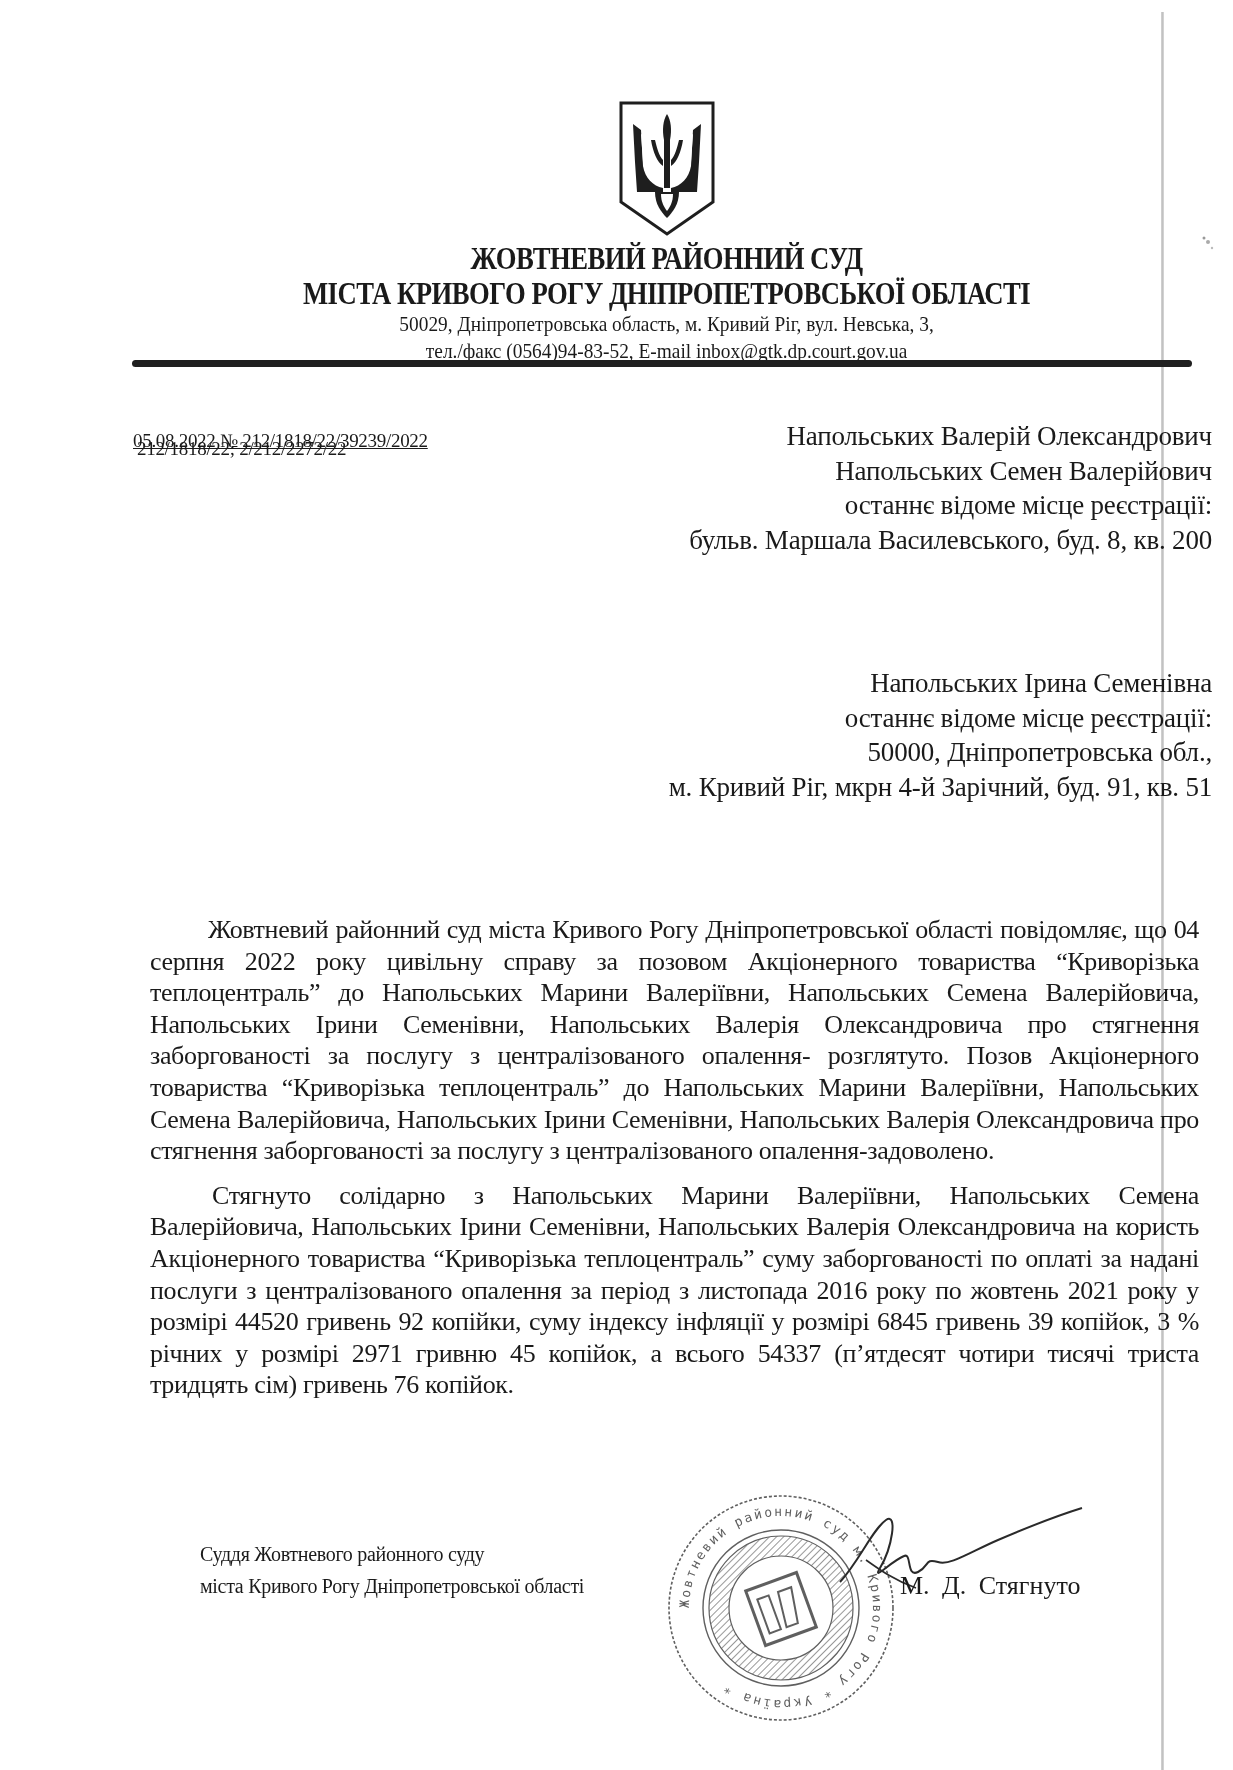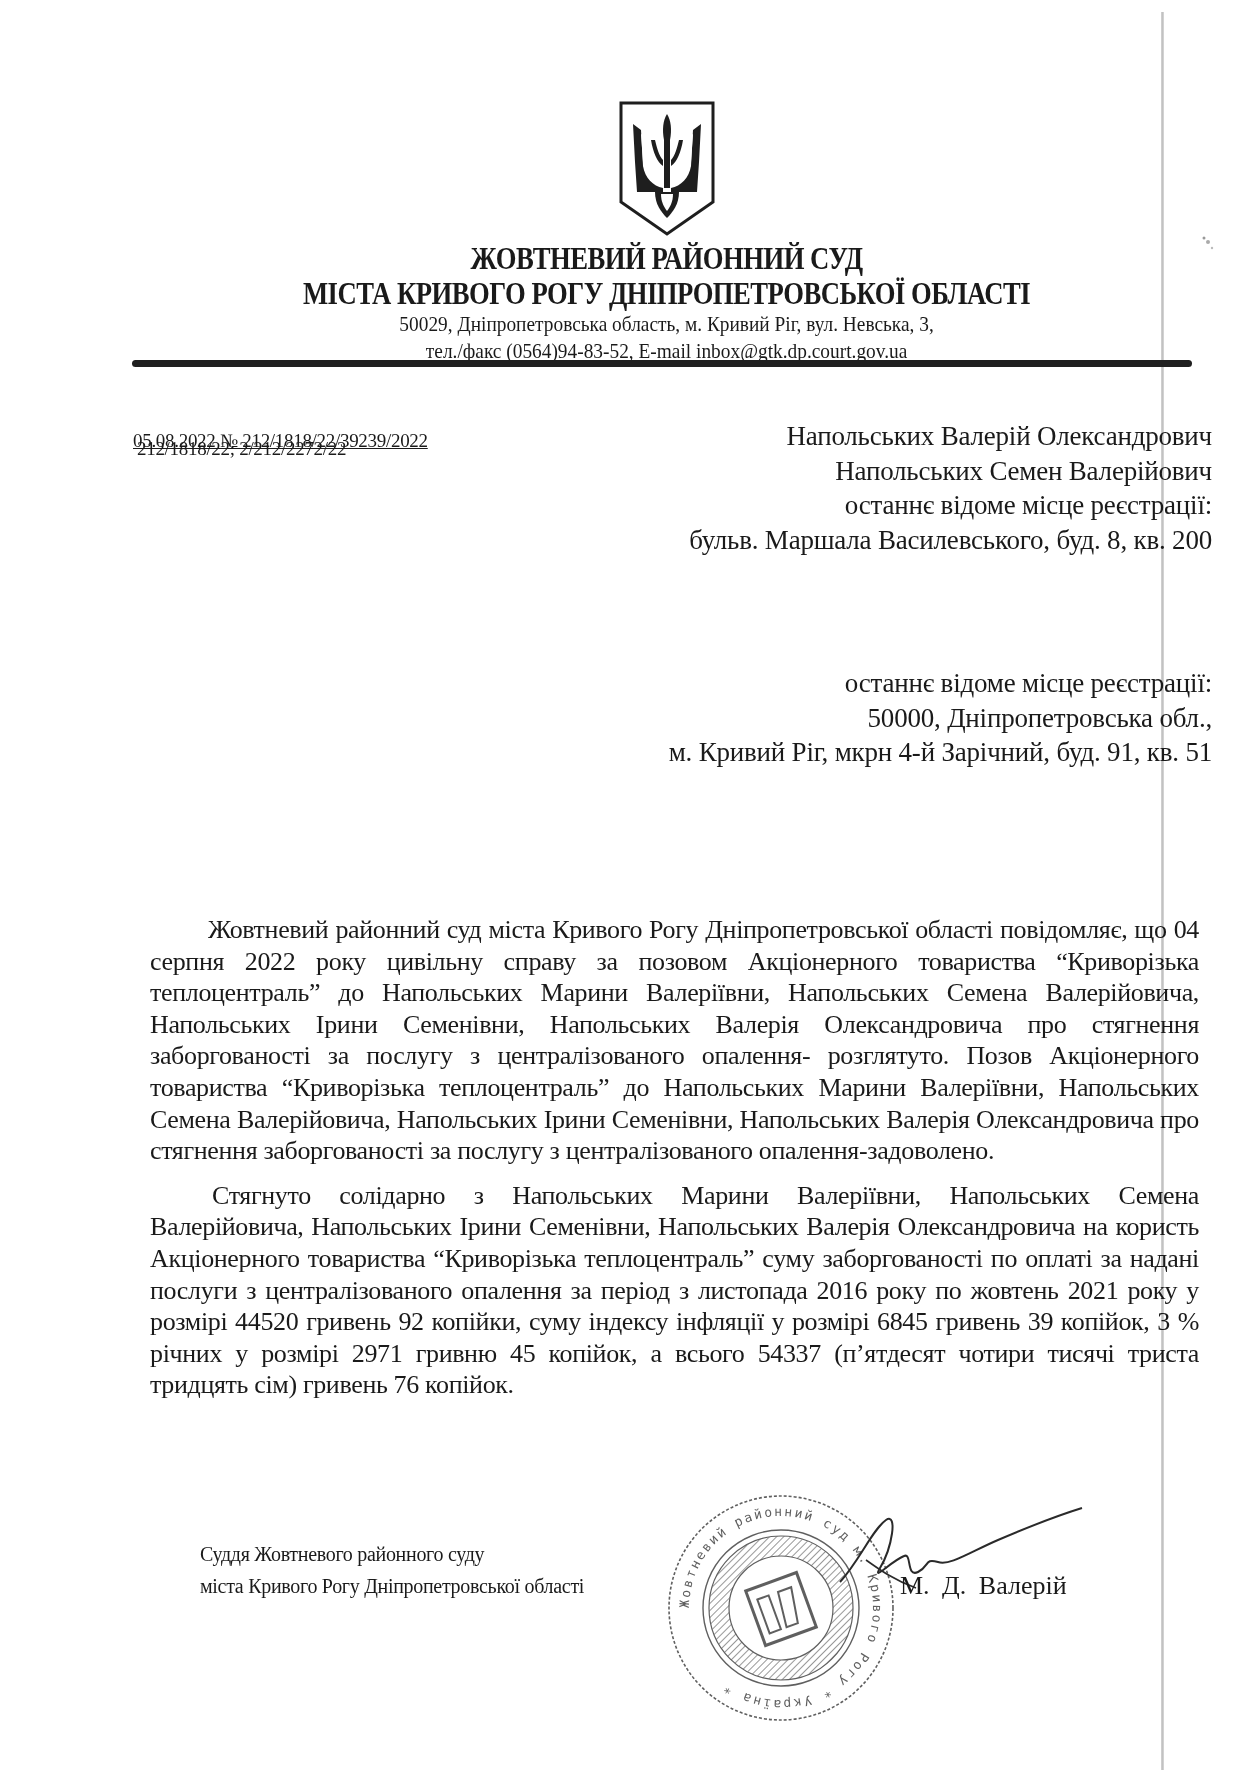--- a/index.html
+++ b/index.html
@@ -91,20 +91,21 @@
 <div class="abs ref ref2">212/1818/22; 2/212/2272/22</div>
 
 <div class="abs recipients rb1">
   <div>Напольських Валерій Олександрович</div>
   <div>Напольських Семен Валерійович</div>
   <div>останнє відоме місце реєстрації:</div>
   <div>бульв. Маршала Василевського, буд. 8, кв. 200</div>
 </div>
 
 <div class="abs recipients rb2">
+  <div>Напольських Ірина Семенівна</div>
   <div>останнє відоме місце реєстрації:</div>
   <div>50000, Дніпропетровська обл.,</div>
   <div>м. Кривий Ріг, мкрн 4-й Зарічний, буд. 91, кв. 51</div>
 </div>
 
 <div class="abs body-text">
   <p class="p1">Жовтневий районний суд міста Кривого Рогу Дніпропетровської області повідомляє, що 04 серпня 2022 року цивільну справу за позовом Акціонерного товариства “Криворізька теплоцентраль” до Напольських Марини Валеріївни, Напольських Семена Валерійовича, Напольських Ірини Семенівни, Напольських Валерія Олександровича про стягнення заборгованості за послугу з централізованого опалення- розглятуто. Позов  Акціонерного товариства “Криворізька теплоцентраль” до Напольських Марини Валеріївни, Напольських Семена Валерійовича, Напольських Ірини Семенівни, Напольських Валерія Олександровича про стягнення заборгованості за послугу з централізованого опалення-задоволено.</p>
   <p class="p2">Стягнуто солідарно з Напольських Марини Валеріївни, Напольських Семена Валерійовича, Напольських Ірини Семенівни, Напольських Валерія Олександровича на користь Акціонерного товариства “Криворізька теплоцентраль” суму заборгованості по оплаті за надані послуги з централізованого опалення за період з листопада 2016 року по жовтень 2021 року у розмірі 44520 гривень 92 копійки, суму індексу інфляції у розмірі 6845 гривень 39 копійок, 3 % річних у розмірі 2971 гривню 45 копійок, а всього 54337 (п’ятдесят чотири тисячі триста тридцять сім) гривень 76 копійок.</p>
 </div>
 
@@ -134,21 +135,21 @@
   </svg>
 </div>
 
 <div class="abs signature">
   <svg width="270" height="110" viewBox="0 0 270 110">
     <path d="M20 82 C40 60 52 30 66 20 C78 12 72 48 60 68 C52 82 70 62 84 56 C92 52 86 78 98 72 C110 66 104 58 118 62 C130 66 150 52 178 40 C206 28 236 16 262 8" fill="none" stroke="#2a2a2a" stroke-width="2"></path>
     <path d="M46 60 C60 70 74 80 96 88" fill="none" stroke="#2a2a2a" stroke-width="1.6"></path>
   </svg>
 </div>
 
-<div class="abs judge">М.  Д.  Валерій</div>
+<div class="abs judge">М.  Д.  Стягнуто</div>
 
 <div class="abs smudge">
   <svg width="20" height="24" viewBox="0 0 20 24">
       <circle cx="6" cy="6" r="1.5" fill="#999"></circle>
       <circle cx="10" cy="10" r="2" fill="#aaa"></circle>
       <circle cx="14" cy="16" r="1.2" fill="#bbb"></circle>
     </svg>
 </div>
 
 </body></html>

